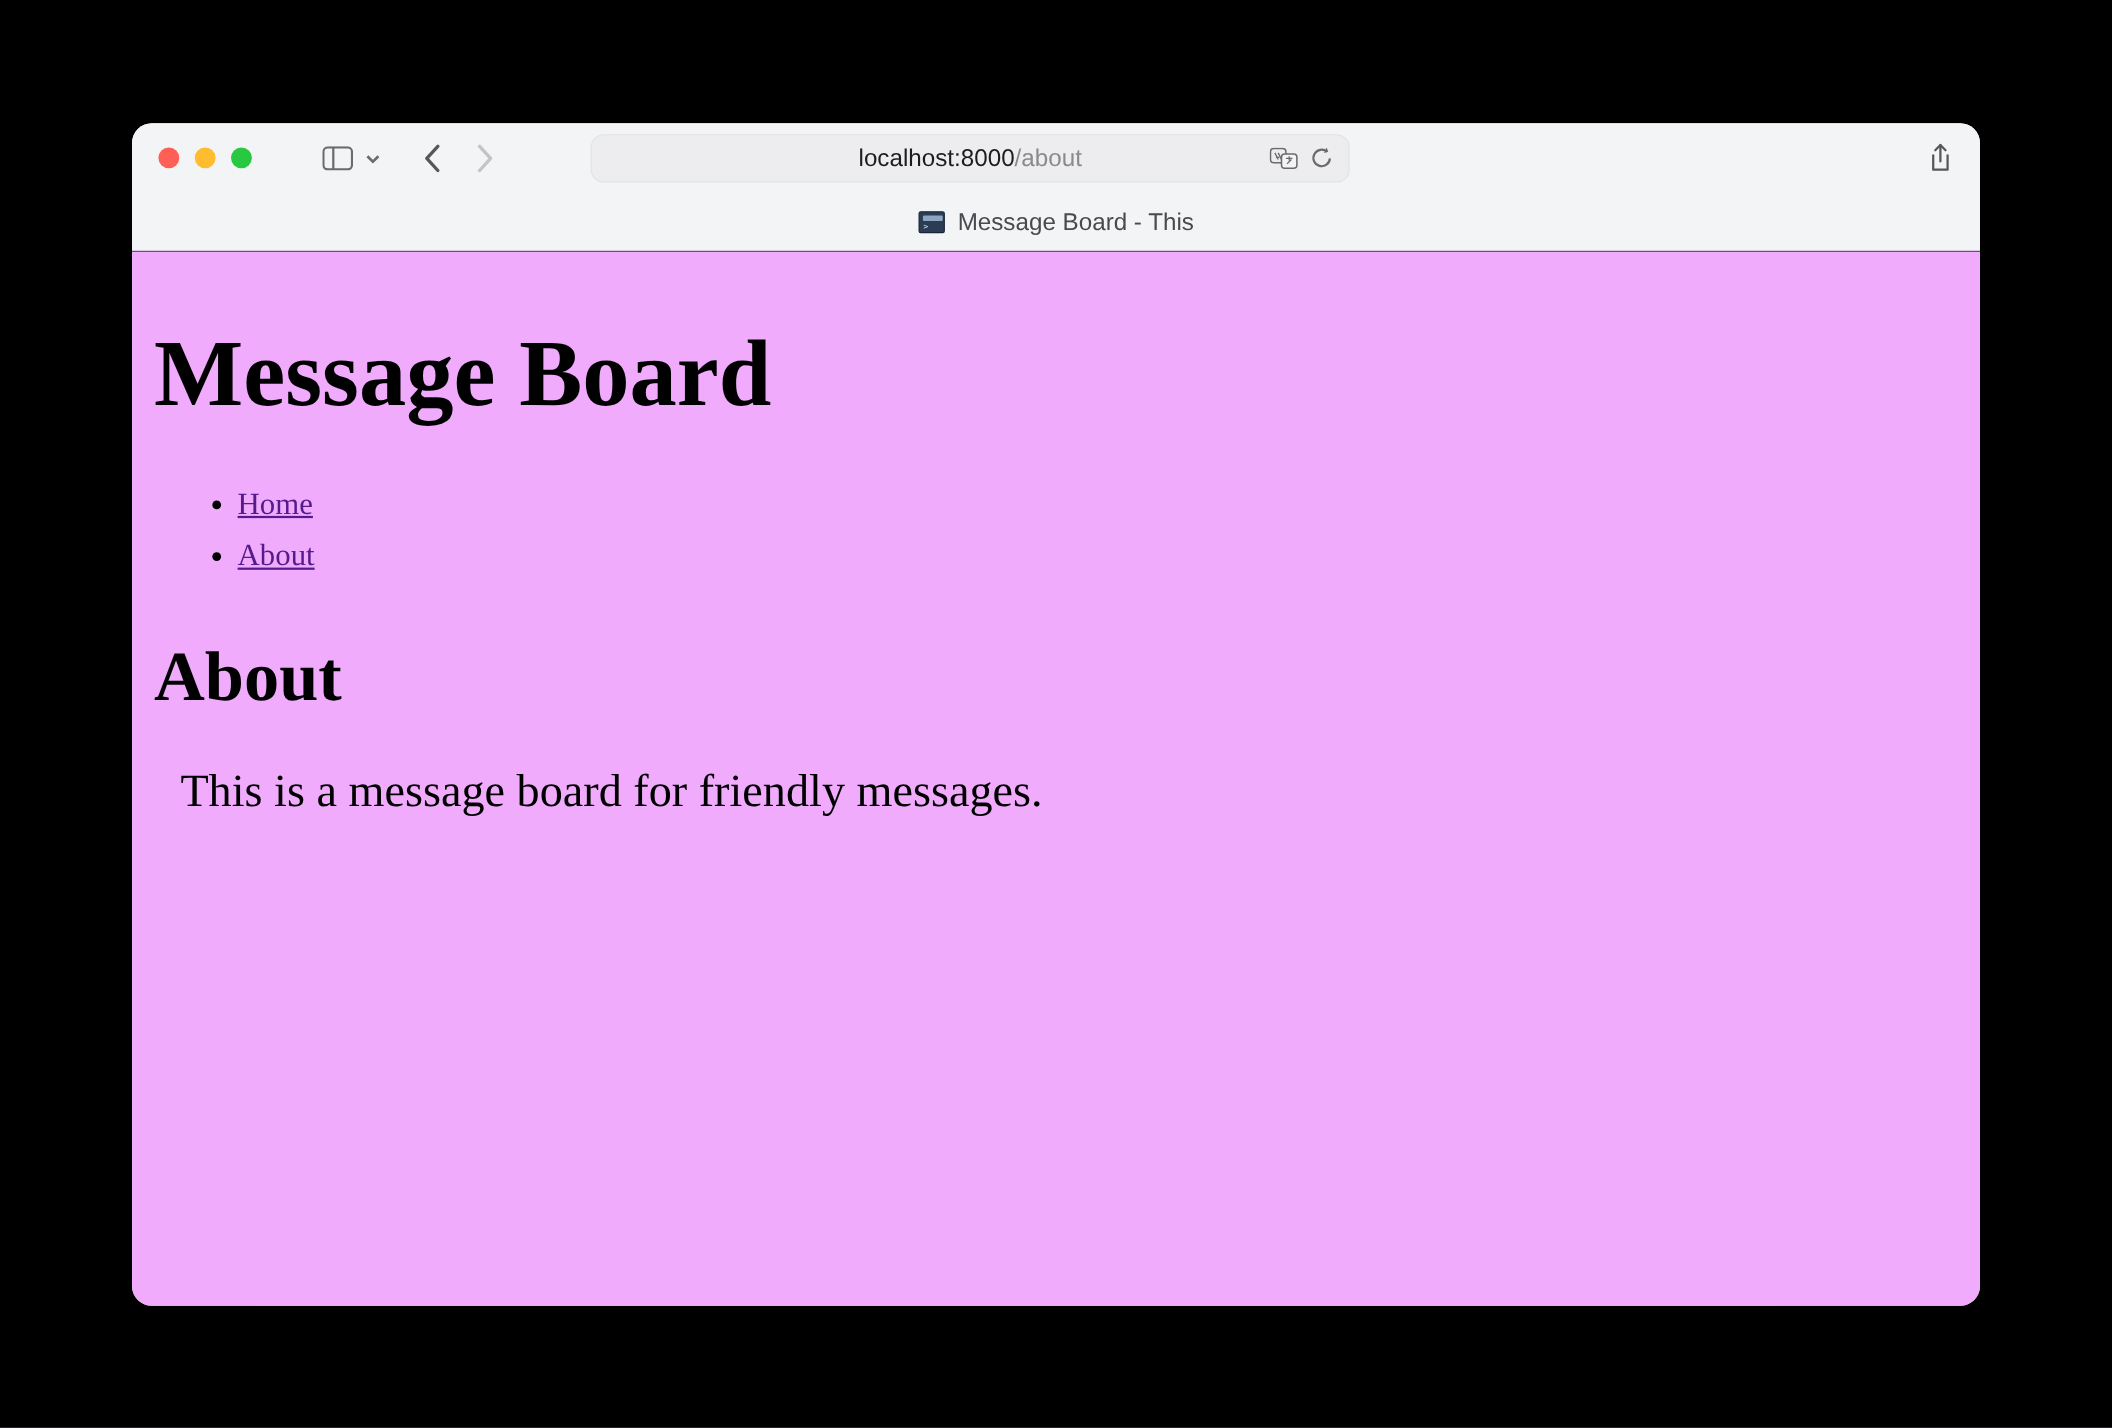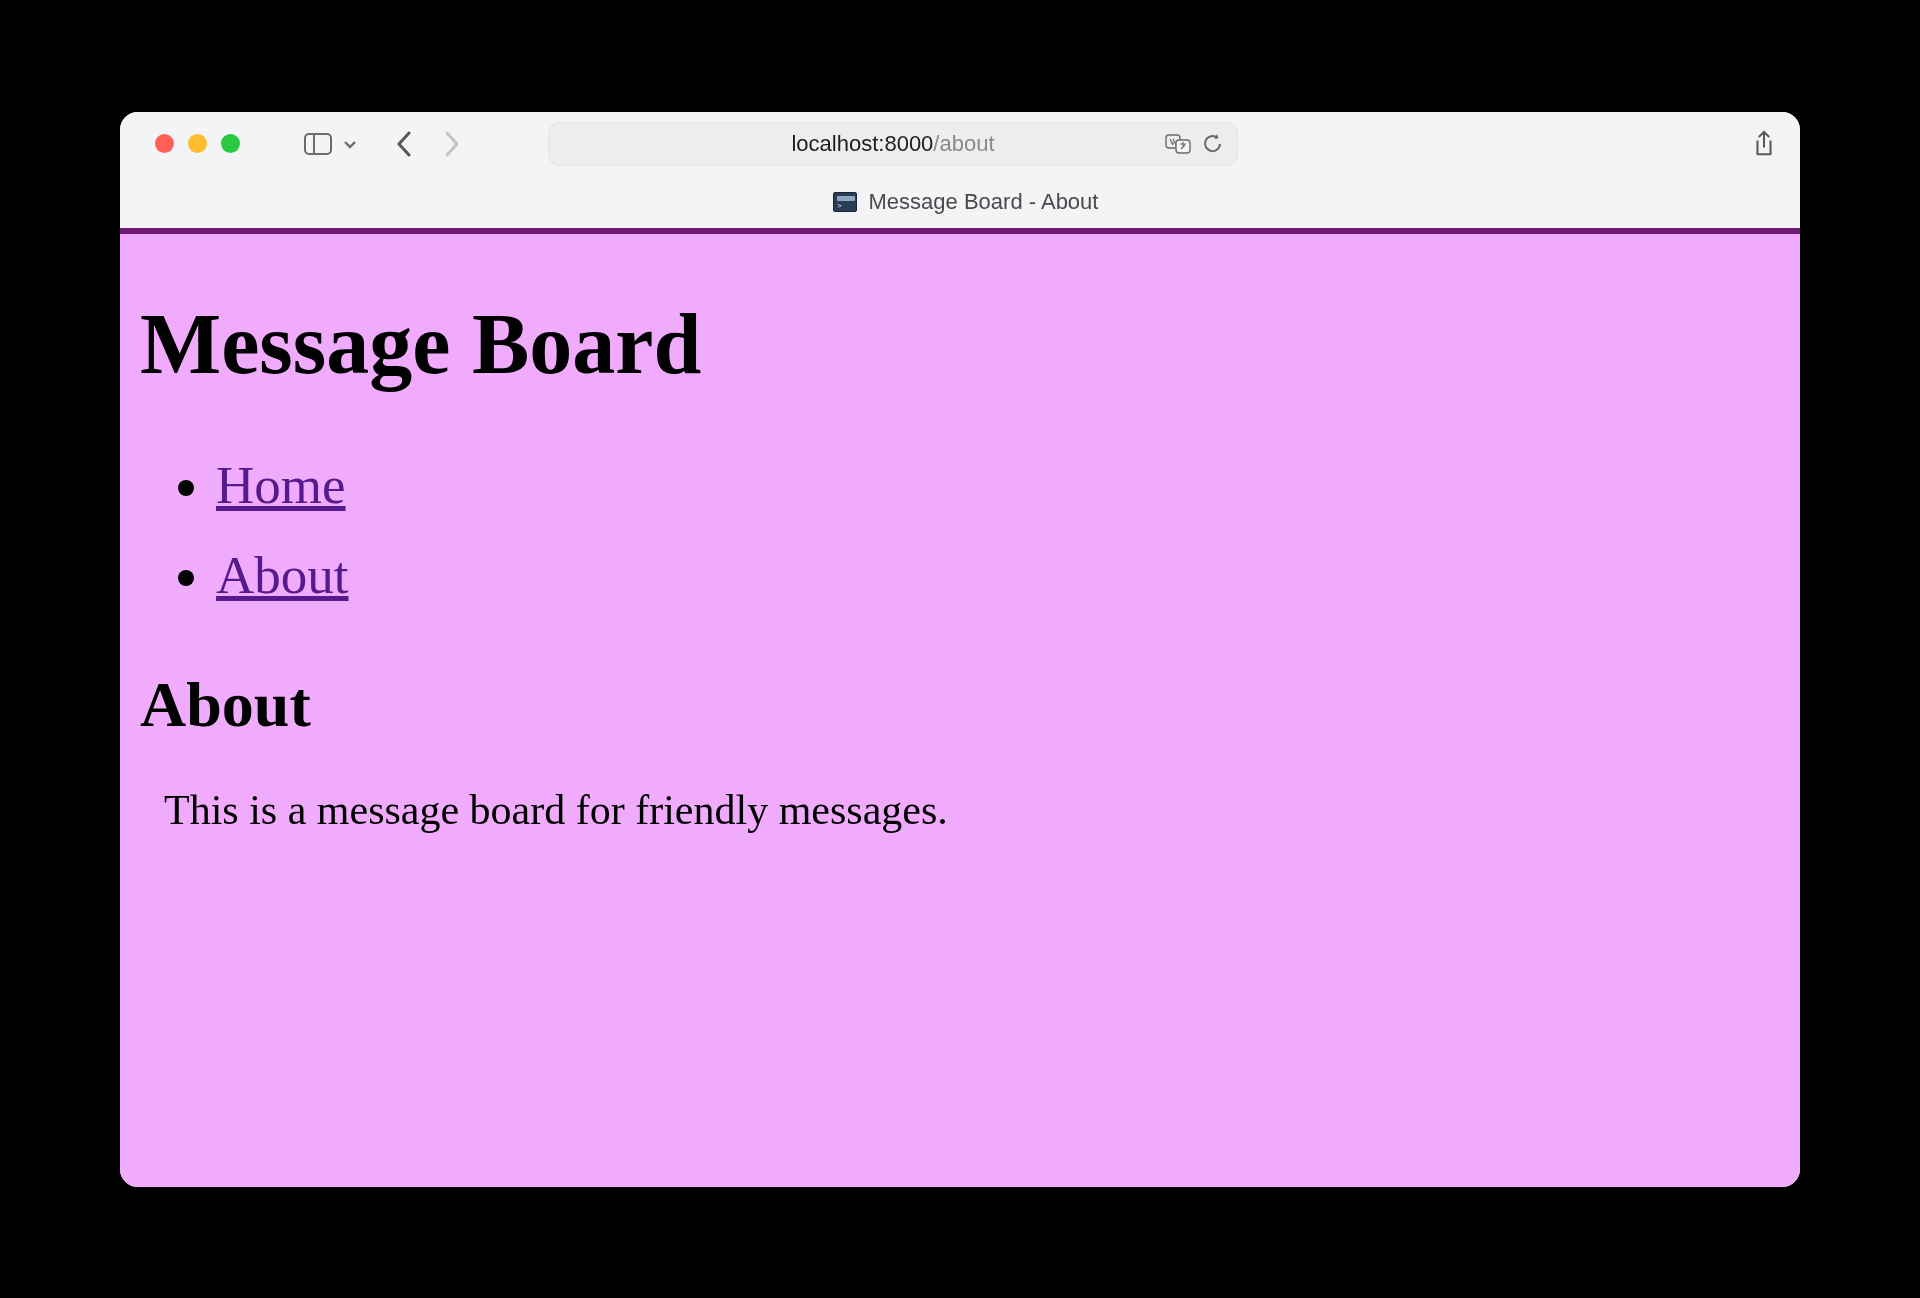--- a/index.html
+++ b/index.html
@@ -24,22 +24,21 @@
       background: #fff;
       border-radius: 18px;
       overflow: hidden;
       box-shadow: 0 40px 100px rgba(0,0,0,0.5);
       display: flex;
       flex-direction: column;
     }
     
     .browser-chrome {
       background: #f3f4f6;
-      border-bottom: 6px solid #701a75;
-      padding-left: 11px;
+      border-bottom: 1px solid #701a75;
     }
     
     .toolbar-row {
       height: 64px;
       display: flex;
       align-items: center;
       padding: 0 24px;
       gap: 18px;
     }
     
@@ -192,21 +191,21 @@
       margin-bottom: 46px;
       margin-top: 24px;
     }
     
     .page-content ul {
       margin-left: 76px;
       margin-bottom: 48px;
     }
     
     .page-content li {
-      font-size: 53px;
+      font-size: 28px;
       line-height: 1.7;
     }
     
     .page-content a {
       color: #551a8b;
       text-decoration: underline;
     }
     
     .page-content h2 {
       font-size: 64px;
@@ -283,21 +282,21 @@
           <path d="M12 2 L12 18"></path>
           <polyline points="7,7 12,2 17,7"></polyline>
           <path d="M5 12 L5 26 L19 26 L19 12"></path>
         </svg>
       </div>
 
     </div>
 
     <div class="tab-row">
       <div class="favicon"></div>
-      <span>Message Board - About</span>
+      <span>Message Board - This</span>
     </div>
 
   </div>
 
   <div class="page-content">
     <h1>Message Board</h1>
     <ul>
       <li><a href="#">Home</a></li>
       <li><a href="#">About</a></li>
     </ul>

